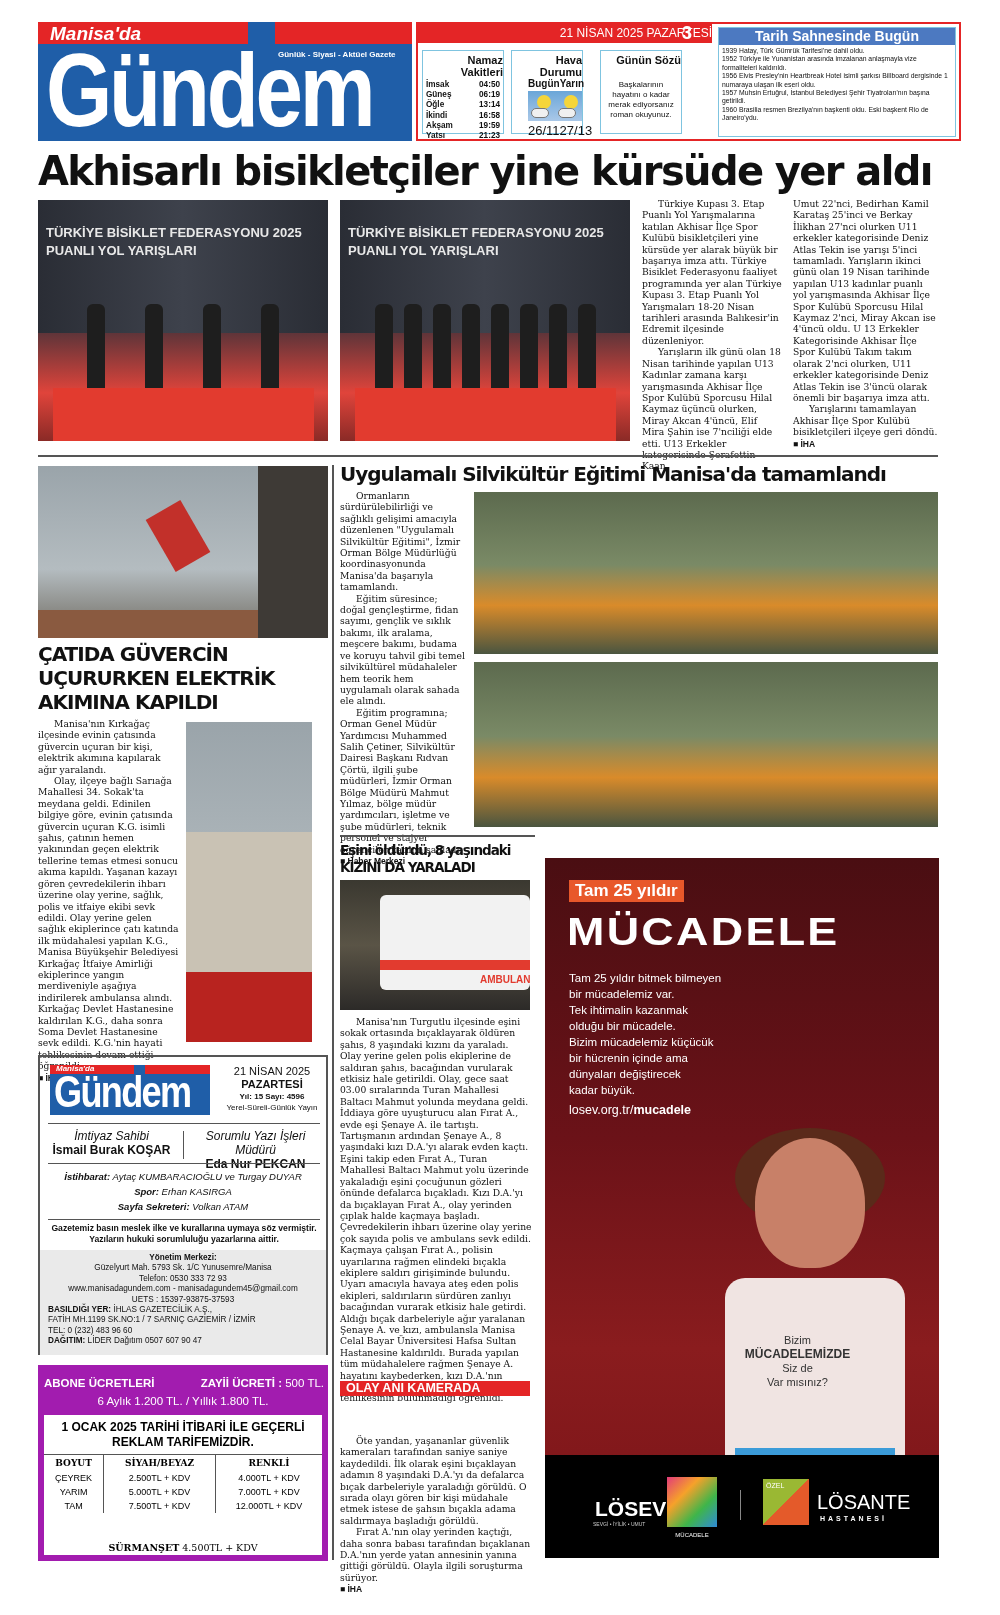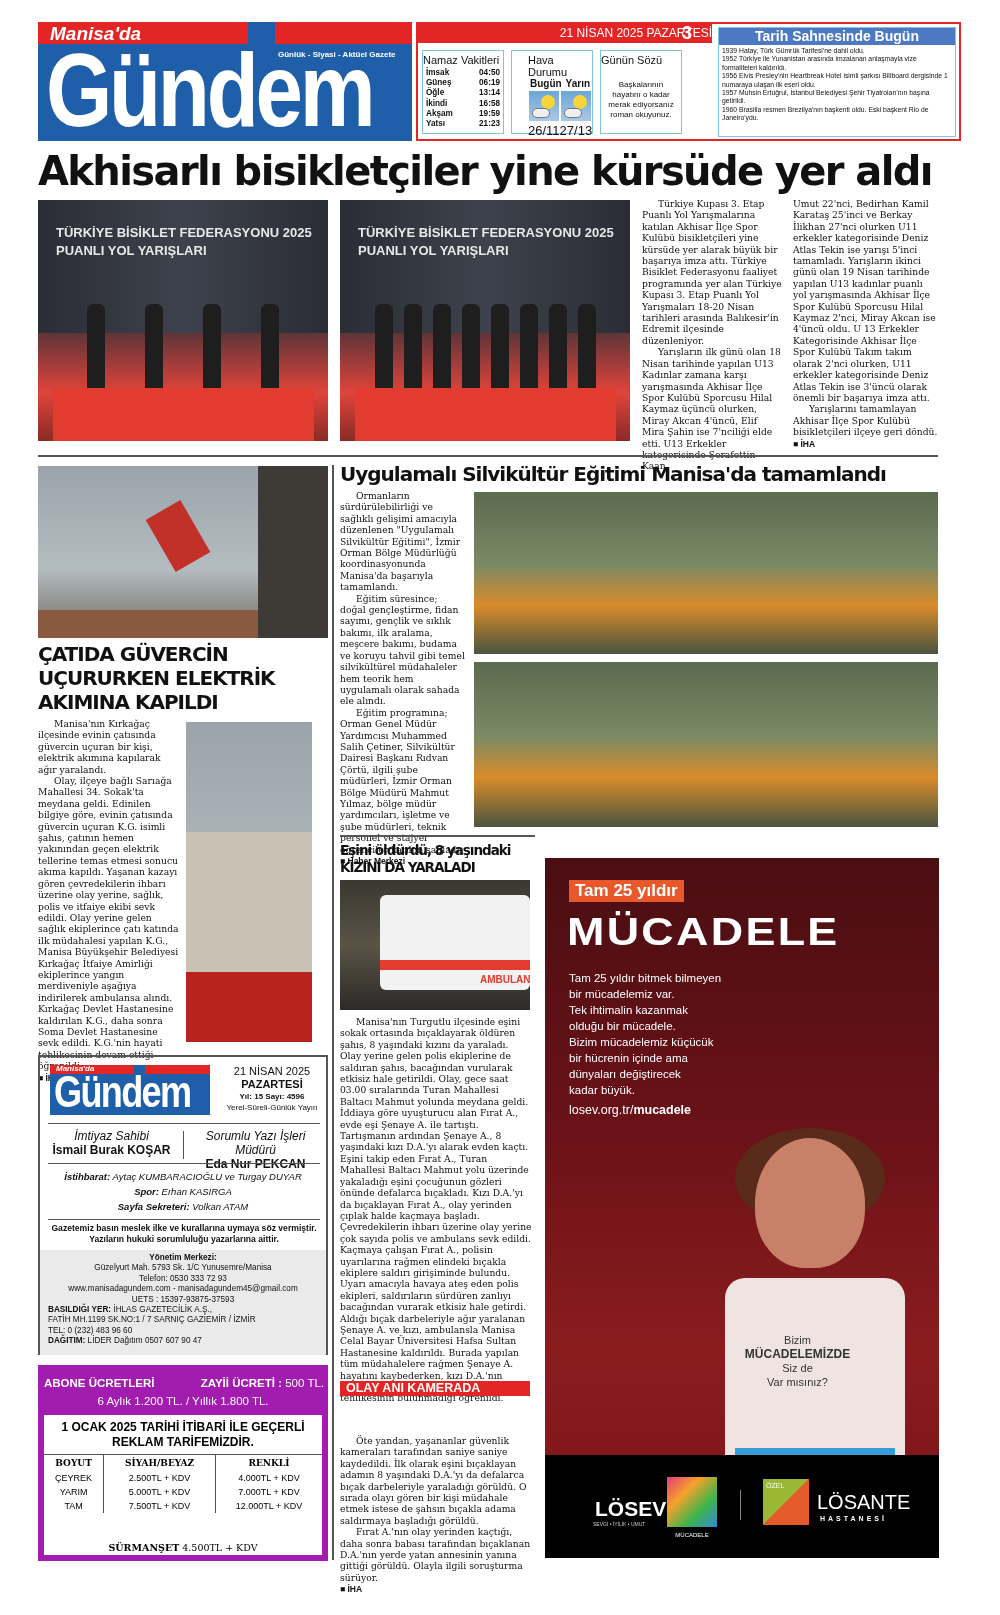--- a/index.html
+++ b/index.html
@@ -16,44 +16,44 @@
   #masthead .red-bar2 { position: absolute; left: 237px; top: 0; width: 137px; height: 22px; background: #e42526; }
   #masthead .city { position: absolute; left: 12px; top: 1px; font-family: "Liberation Sans", sans-serif; font-style: italic; font-weight: bold; color: #fff; font-size: 19px; }
   #masthead .brand { position: absolute; left: 8px; top: 18px; font-family: "Liberation Sans", sans-serif; font-weight: bold; color: #fff; font-size: 104px; letter-spacing: -4px; line-height: 100px; transform: scaleX(0.82); transform-origin: left; }
   #masthead .tagline { position: absolute; left: 240px; top: 28px; font-family: "Liberation Sans", sans-serif; font-weight: bold; color: #fff; font-size: 8px; }
 
   
   #info { left: 416px; top: 22px; width: 545px; height: 119px; border: 2px solid #e42526; }
   #info .topbar { position: absolute; left: 0; top: 0; width: 294px; height: 19px; background: #e42526; color: #fff; font-family: "Liberation Sans", sans-serif; font-size: 12px; text-align: right; line-height: 19px; }
   #info .pageno { position: absolute; left: 264px; top: 0; font-family: "Liberation Sans", sans-serif; font-weight: bold; color: #fff; font-size: 18px; line-height: 19px; }
   .info-box { position: absolute; top: 26px; height: 84px; border: 1.5px solid #7fc4e0; background: #fff; font-family: "Liberation Sans", sans-serif; }
-  .info-box h4 { font-size: 11px; font-weight: normal; text-align: left; margin-top: 3px; }
+  .info-box h4 { font-size: 11px; font-weight: bold; text-align: right; margin-top: 3px; }
   #prayer { left: 4px; width: 82px; }
   #prayer table { width: 100%; font-size: 8.2px; font-weight: bold; border-collapse: collapse; margin-top: 2px; }
   #prayer td { padding: 0 3px; line-height: 10.2px; }
   #prayer td.t { text-align: right; }
-  #weather { left: 93px; width: 82px; padding-left: 16px; }
+  #weather { left: 93px; width: 72px; padding-left: 16px; }
   #weather .days { display: flex; justify-content: space-around; font-size: 10px; font-weight: bold; }
   #weather .icons { display: flex; justify-content: space-around; margin-top: 2px; }
   #weather .wi { width: 30px; height: 30px; background: linear-gradient(#6aa6d8, #aac8e8); position: relative; }
   #weather .wi .sun { position: absolute; right: 4px; top: 4px; width: 14px; height: 14px; border-radius: 50%; background: #f5d53a; }
   #weather .wi .cloud { position: absolute; left: 3px; bottom: 3px; width: 18px; height: 10px; border-radius: 6px; background: #f0f0f0; border: 1px solid #777; }
   #weather .temps { display: flex; justify-content: space-around; font-size: 13px; margin-top: 2px; }
   #quote { left: 182px; width: 82px; }
   #quote p { font-size: 8px; text-align: center; margin-top: 14px; padding: 0 4px; line-height: 10px; }
   #history { left: 300px; top: 3px; width: 238px; height: 110px; border: 1.5px solid #7fc4e0; }
   #history .hhead { background: #4c79c1; color: #fff; font-family: "Liberation Sans", sans-serif; font-weight: bold; font-size: 14px; text-align: center; height: 17px; line-height: 17px; }
   #history .hbody { font-family: "Liberation Sans", sans-serif; font-size: 6.8px; line-height: 8.4px; padding: 2px 3px; }
 
   
   #headline { left: 38px; top: 147px; width: 920px; font-family: "DejaVu Sans", sans-serif; font-weight: bold; font-size: 40px; letter-spacing: -1.6px; line-height: 48px; white-space: nowrap; }
 
   .cycle-photo { background: linear-gradient(180deg, #3c4048 0%, #2a2e38 45%, #e0443b 80%, #8a2a26 100%); }
   .banner { position: absolute; left: 0; top: 0; width: 100%; height: 55%; background: linear-gradient(90deg, #2a2d35, #3e424c, #2a2d35); }
-  .banner span { position: absolute; left: 18px; top: 24px; color: #e8e8e8; font-family: "Liberation Sans", sans-serif; font-weight: bold; font-size: 13px; line-height: 18px; }
+  .banner span { position: absolute; left: 8px; top: 24px; color: #e8e8e8; font-family: "Liberation Sans", sans-serif; font-weight: bold; font-size: 13px; line-height: 18px; }
   .podium { position: absolute; bottom: 0; left: 5%; width: 90%; height: 22%; background: #e23b2f; }
   .riders { position: absolute; bottom: 22%; left: 10%; width: 80%; height: 35%; display: flex; justify-content: space-around; }
   .riders i { display: block; width: 18px; height: 100%; background: #1e1e1e; border-radius: 6px 6px 0 0; }
 
   hr.rule { position: absolute; border: none; background: #555; height: 2px; }
 
   .forest-photo { background: linear-gradient(180deg, #5c6a4e 0%, #7a8a66 45%, #d98b2a 70%, #4a5540 100%); }
   .sky-photo { background: linear-gradient(180deg, #9aa4aa 0%, #b4bcc0 60%, #6f6a60 100%); }
 
   .sec-title { font-family: "DejaVu Sans", sans-serif; font-weight: bold; letter-spacing: -1px; }

